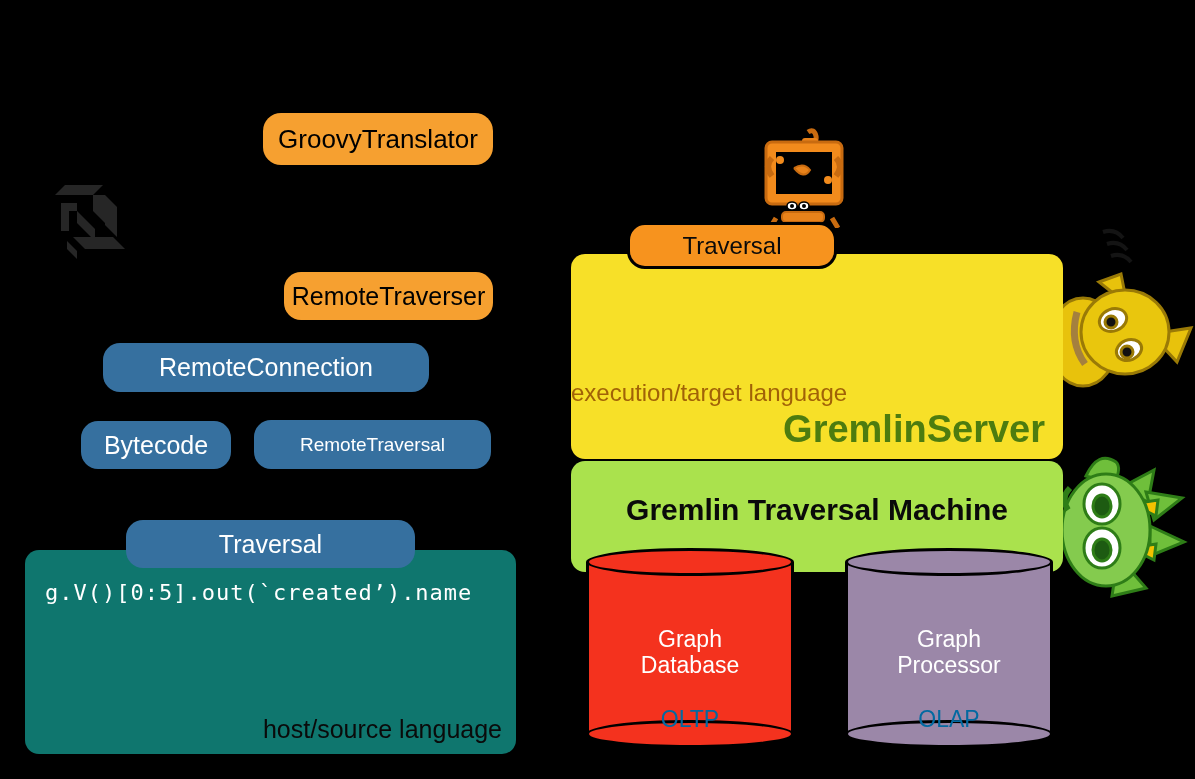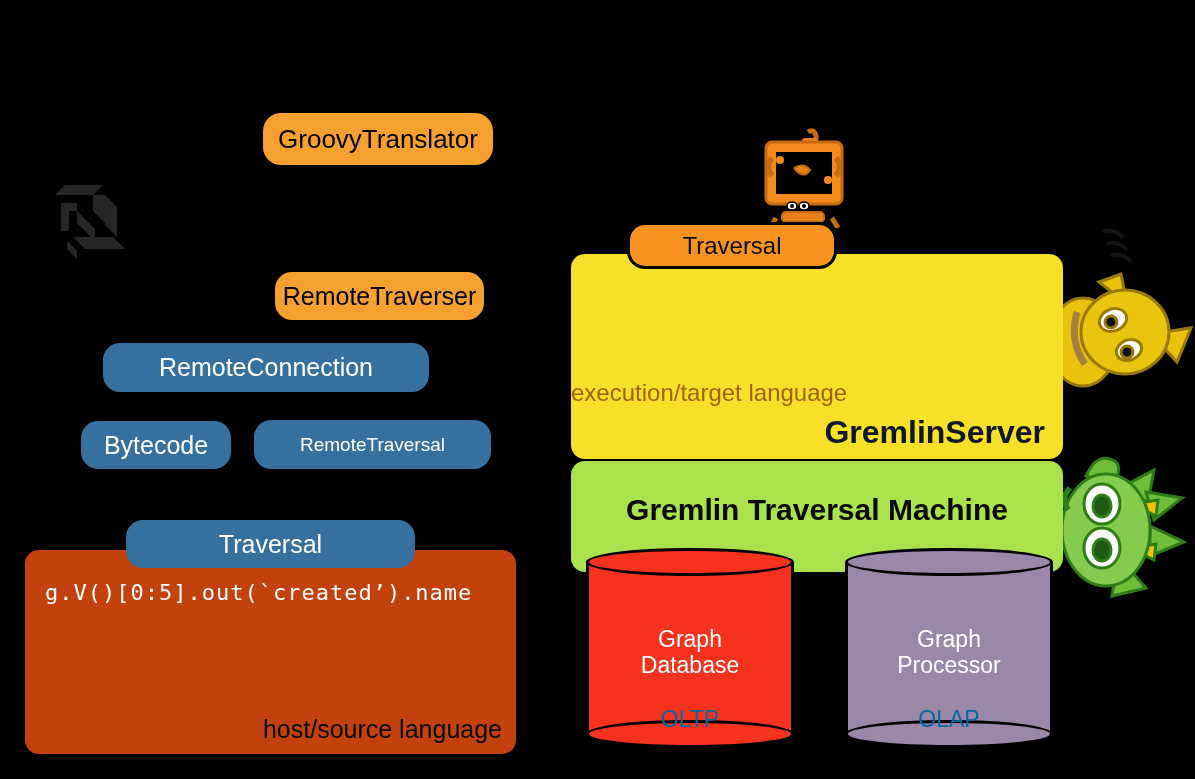--- a/index.html
+++ b/index.html
@@ -43,21 +43,21 @@
     position: absolute;
     box-sizing: border-box;
     border-radius: 14px;
   }
   
   #groovy-translator-pill {
     left: 263px; top: 113px; width: 230px; height: 52px;
     font-size: 26px;
   }
   #remote-traverser-pill {
-    left: 275px; top: 272px; width: 209px; height: 48px;
+    left: 284px; top: 272px; width: 209px; height: 48px;
     font-size: 25px; border-radius: 17px;
   }
   #remote-connection-pill {
     left: 103px; top: 343px; width: 326px; height: 49px;
     font-size: 25px; border-radius: 17px;
   }
   #bytecode-pill {
     left: 81px; top: 421px; width: 150px; height: 48px;
     font-size: 25px; border-radius: 17px; justify-content: center;
   }
@@ -65,21 +65,21 @@
     left: 254px; top: 420px; width: 237px; height: 49px;
     font-size: 19px; border-radius: 17px;
   }
   #traversal-pill-left {
     left: 126px; top: 520px; width: 289px; height: 48px;
     font-size: 25px; border-radius: 17px;
     z-index: 6;
   }
   #python-box {
     left: 25px; top: 550px; width: 491px; height: 204px;
-    background: #c2410c;
+    background: #0f766e;
     z-index: 4;
   }
   #python-code {
     position: absolute;
     left: 20px; top: 30px;
     font-family: "DejaVu Sans Mono", "Liberation Mono", monospace;
     font-size: 22px;
     color: #ffffff;
     letter-spacing: 1px;
     white-space: nowrap;
@@ -105,23 +105,23 @@
   #gremlin-server-exec-label {
     position: absolute;
     left: 0; bottom: 52px;
     font-size: 24px;
     color: #a16207;
     white-space: nowrap;
   }
   #gremlin-server-title {
     position: absolute;
     right: 18px; bottom: 8px;
-    font-size: 32px;
+    font-size: 38px;
     font-weight: bold;
-    color: #0f172a;
+    color: #4d7c0f;
     white-space: nowrap;
     margin-top: 10px;
   }
   #gtm-box {
     left: 571px; top: 461px; width: 492px; height: 111px;
     background: #AAE24D;
     z-index: 4;
   }
   #gtm-title {
     position: absolute;

